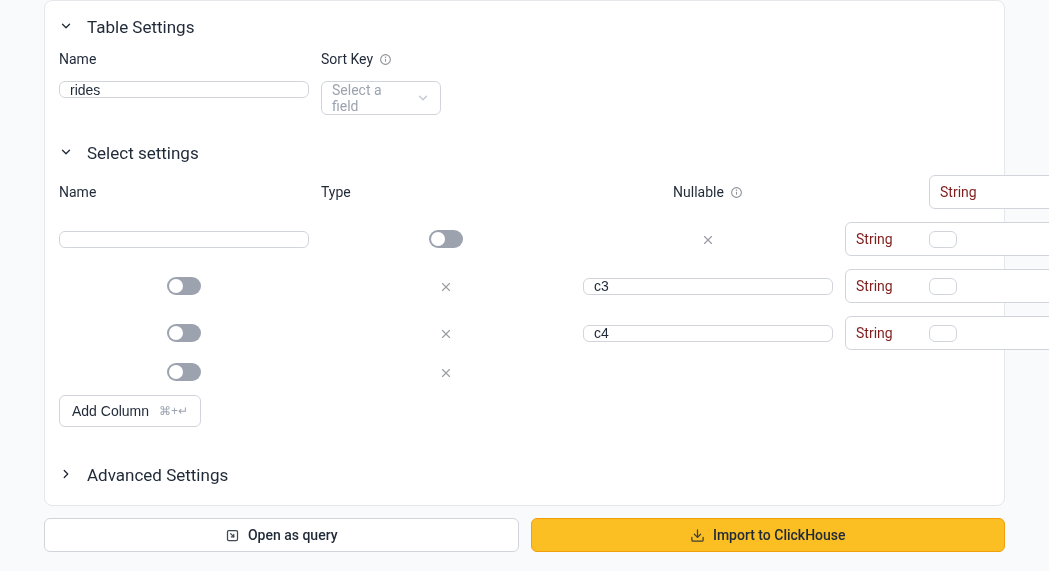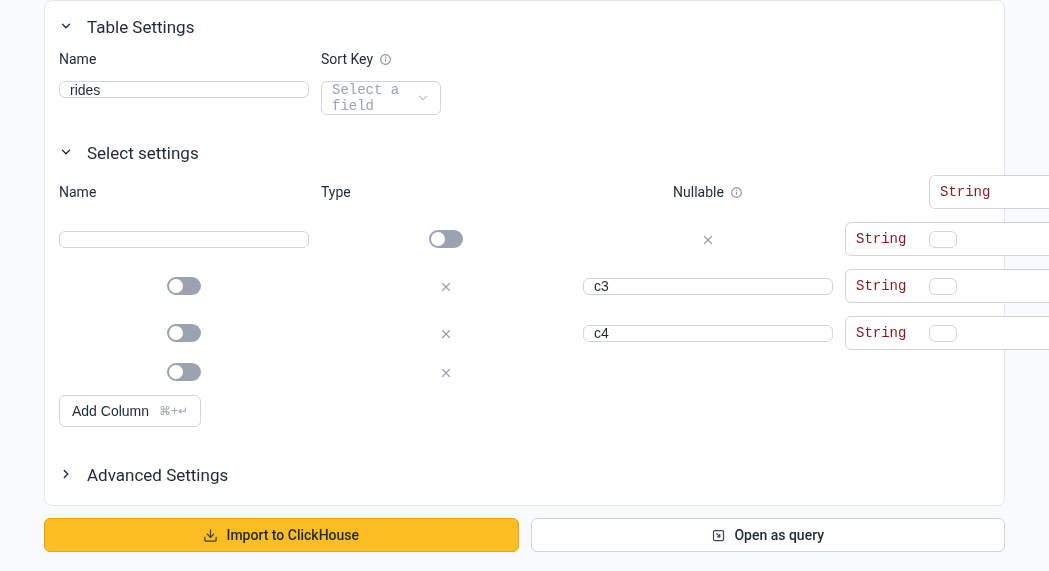--- a/index.html
+++ b/index.html
@@ -65,21 +65,20 @@
     .select-like {
       display: flex; align-items: center; justify-content: space-between;
       height: 34px;
       border: 1px solid #d1d5db;
       border-radius: 6px;
       padding: 0 10px;
       font-size: 14px;
       background: #fff;
       cursor: pointer;
       gap: 8px;
-      font-family: Liberation Mono, monospace;
     }
     .select-like.placeholder { color: #9ca3af; }
     .select-like.sortkey { width: 120px; }
     .select-like.type { width: 230px; color: #7f1d1d; }
     .select-chevron {
       width: 14px; height: 14px;
       opacity: 0.6;
       flex-shrink: 0;
     }
     .select-chevron svg { width: 100%; height: 100%; }
@@ -307,33 +306,33 @@
       <svg viewBox="0 0 24 24" fill="none" stroke="currentColor" stroke-width="2.2" stroke-linecap="round" stroke-linejoin="round">
           <polyline points="9 6 15 12 9 18"></polyline>
         </svg>
     </span>
     <span>Advanced Settings</span>
   </div>
 
 </div>
 
 <div class="footer">
+  <div class="footer-btn open">
+    <span class="btn-icon">
+      <svg viewBox="0 0 24 24" fill="none" stroke="currentColor" stroke-width="2" stroke-linecap="round" stroke-linejoin="round">
+          <rect x="4" y="4" width="16" height="16" rx="2"></rect>
+          <polyline points="10 14 14 14 14 10"></polyline>
+          <line x1="14" y1="14" x2="9" y2="9"></line>
+        </svg>
+    </span>
+    <span>Open as query</span>
+  </div>
   <div class="footer-btn import">
     <span class="btn-icon">
       <svg viewBox="0 0 24 24" fill="none" stroke="currentColor" stroke-width="2" stroke-linecap="round" stroke-linejoin="round">
           <path d="M21 15v4a2 2 0 0 1-2 2H5a2 2 0 0 1-2-2v-4"></path>
           <polyline points="7 10 12 15 17 10"></polyline>
           <line x1="12" y1="15" x2="12" y2="3"></line>
         </svg>
     </span>
     <span>Import to ClickHouse</span>
   </div>
-  <div class="footer-btn open">
-    <span class="btn-icon">
-      <svg viewBox="0 0 24 24" fill="none" stroke="currentColor" stroke-width="2" stroke-linecap="round" stroke-linejoin="round">
-          <rect x="4" y="4" width="16" height="16" rx="2"></rect>
-          <polyline points="10 14 14 14 14 10"></polyline>
-          <line x1="14" y1="14" x2="9" y2="9"></line>
-        </svg>
-    </span>
-    <span>Open as query</span>
-  </div>
 </div>
 
 </body></html>

